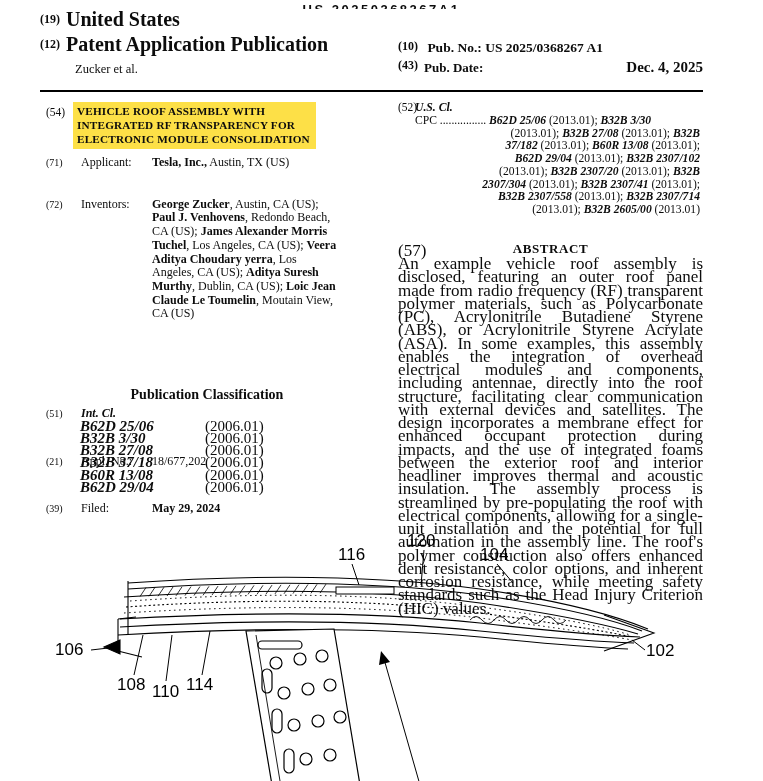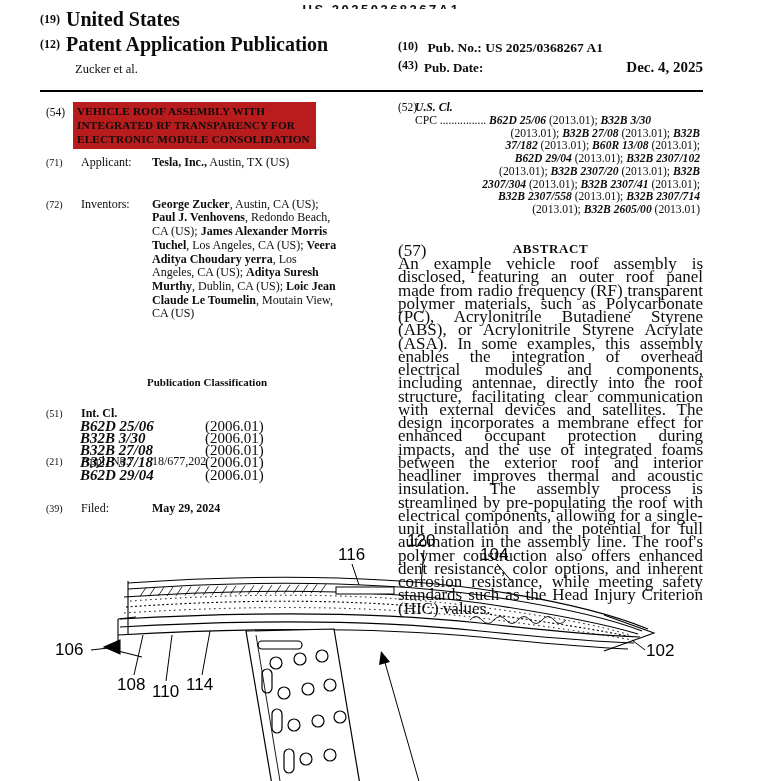--- a/index.html
+++ b/index.html
@@ -37,23 +37,23 @@
   #sec-title { top:2px; padding-left:33px; position:absolute; }
   #sec-title .tag2 { position:absolute; left:6px; top:4px; font-size:11.5px; }
   .title-text { display:inline-block; padding:3px 6px 3px 4px; font-weight:bold;
                 font-size:11.2px; line-height:13.8px; letter-spacing:0.2px; }
 
   #sec-applicant { top:56px; }
   #sec-inventors { top:84px; width:300px; }
   #sec-applno    { top:218px; }
   #sec-filed     { top:251px; }
   #sec-filed .val { font-weight:bold; }
-  #sec-pubclass  { top:276px; text-align:center; font-weight:bold; font-size:11px; }
+  #sec-pubclass  { top:287px; text-align:center; font-weight:bold; font-size:14px; }
   #sec-intcl     { top:307px; }
-  #sec-intcl .lbl { font-weight:bold; }
+  #sec-intcl .lbl { font-weight:bold; font-style:italic; }
   .intcl-rows { margin-top:13px; }
   .intcl-row { position:relative; padding-left:40px; line-height:12.15px; font-size:15px; }
   .intcl-code { display:inline-block; width:125px; font-weight:bold; font-style:italic; }
 
   #sec-uscl { top:1px; }
   .row2 { position:relative; padding-left:17px; }
   .row2 .tag2 { position:absolute; left:0; font-size:11.5px; }
   .row2 .lbl { font-weight:bold; font-style:italic; }
   .cpc-block { position:absolute; top:15px; left:17px; width:285px; }
   .cpc-line { line-height:12.7px; font-size:11.6px; }
@@ -95,21 +95,21 @@
     <span><span class="tag-sm">(43)</span><span>Pub. Date:</span></span>
     <span class="val">Dec. 4, 2025</span>
   </div>
 
   <div class="rule"></div>
 
   <div class="col-left">
 
     <div id="sec-title">
       <span class="tag2">(54)</span>
-      <div class="title-text" style="background-color: #b91c1c;">
+      <div class="title-text" style="background-color: #fde047;">
         <div>VEHICLE ROOF ASSEMBLY WITH</div>
         <div>INTEGRATED RF TRANSPARENCY FOR</div>
         <div>ELECTRONIC MODULE CONSOLIDATION</div>
       </div>
     </div>
 
     <div class="sec row" id="sec-applicant">
       <span class="tag2">(71)</span>
       <span class="lbl">Applicant:</span>
       <b>Tesla, Inc.,</b><span> Austin, TX (US)</span>
@@ -138,20 +138,21 @@
     <div class="sec" id="sec-intcl">
       <div class="row">
         <span class="tag2">(51)</span>
         <span class="lbl">Int. Cl.</span>
       </div>
       <div class="intcl-rows">
           <div class="intcl-row"><span class="intcl-code">B62D 25/06</span><span>(2006.01)</span></div>
           <div class="intcl-row"><span class="intcl-code">B32B 3/30</span><span>(2006.01)</span></div>
           <div class="intcl-row"><span class="intcl-code">B32B 27/08</span><span>(2006.01)</span></div>
           <div class="intcl-row"><span class="intcl-code">B32B 37/18</span><span>(2006.01)</span></div>
+          <div class="intcl-row"><span class="intcl-code">B60R 13/08</span><span>(2006.01)</span></div>
           <div class="intcl-row"><span class="intcl-code">B62D 29/04</span><span>(2006.01)</span></div>
         </div>
     </div>
   </div>
 
   <div class="col-right">
 
     <div class="sec row2" id="sec-uscl">
       <span class="tag2">(52)</span>
       <span class="lbl">U.S. Cl.</span>

